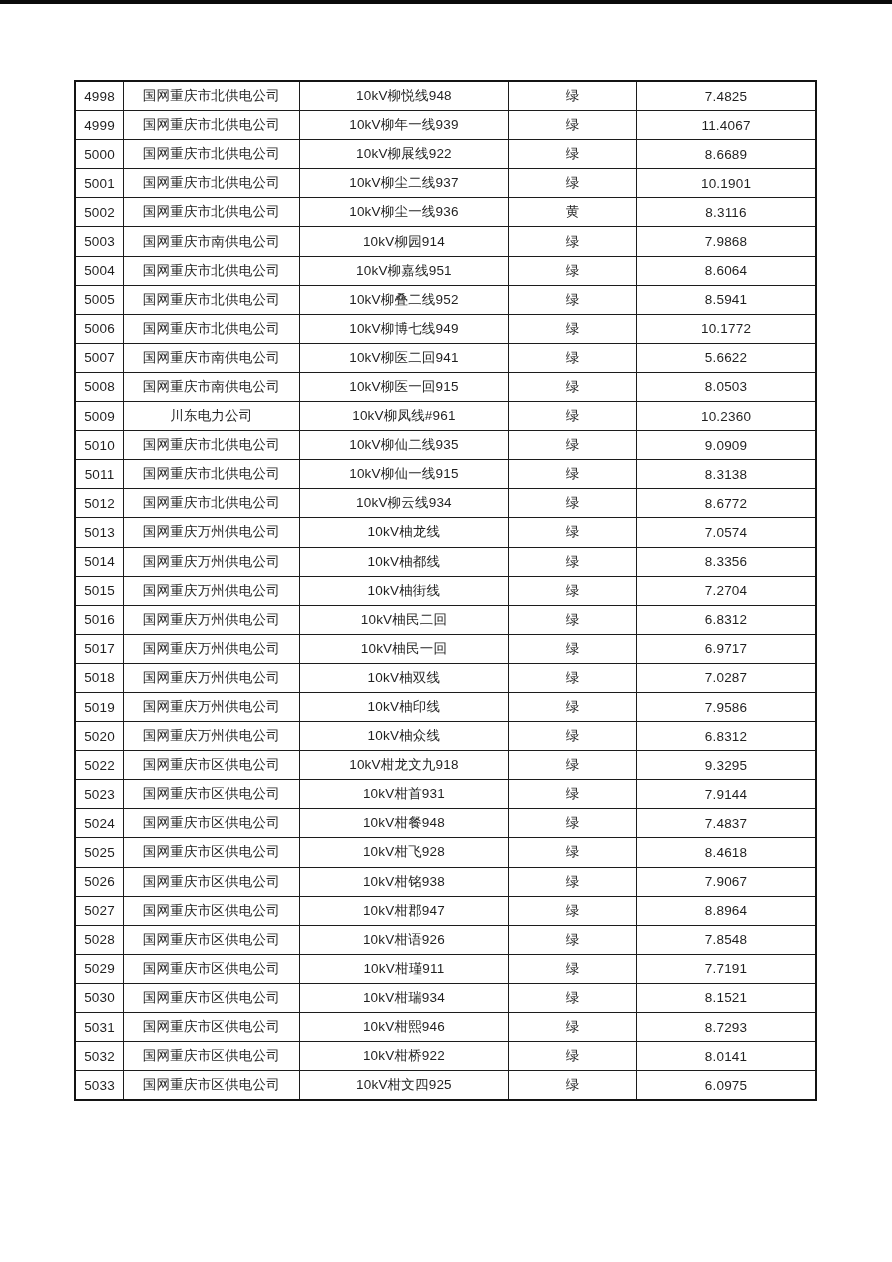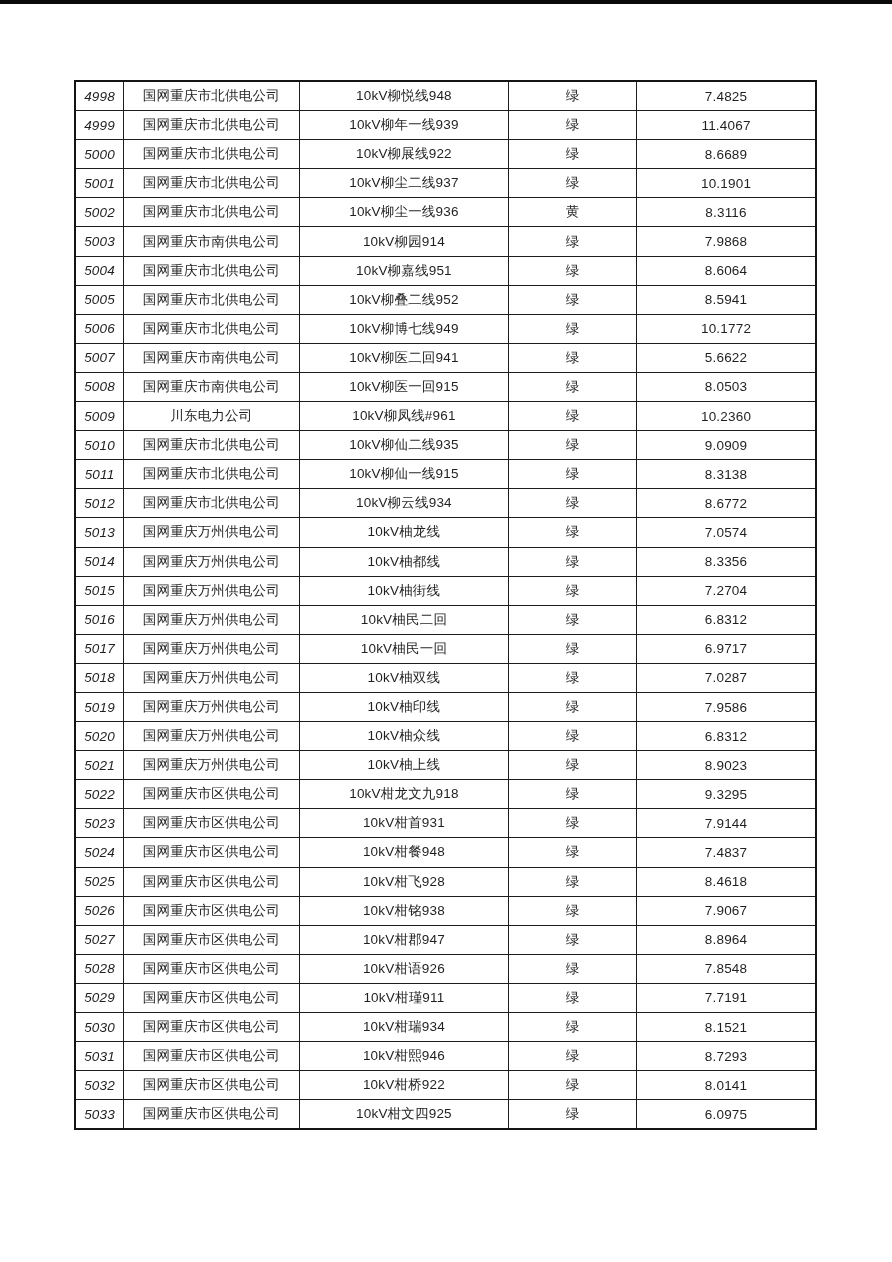--- a/index.html
+++ b/index.html
@@ -40,21 +40,21 @@
     vertical-align: middle;
     font-size: 13.5px;
     color: #1f1f1f;
     letter-spacing: 0.2px;
     white-space: nowrap;
     overflow: hidden;
   }
   table.feeder-table {
     border: 2px solid #141414;
   }
-  .col-id      { width: 48px; font-style: italic; }
+  .col-id      { width: 48px; }
   .col-company { width: 173px; margin-top: 25px; }
   .col-line    { width: 207px; }
   .col-status  { width: 126px; }
   .col-value   { width: 177px; border-radius: 7px; }
 </style>
 </head>
 <body>
 
 <div class="page">
   <div class="top-edge-bar"></div>
@@ -222,27 +222,20 @@
           <td class="col-value">7.9586</td>
         </tr>
         <tr>
           <td class="col-id">5020</td>
           <td class="col-company">国网重庆万州供电公司</td>
           <td class="col-line">10kV柚众线</td>
           <td class="col-status">绿</td>
           <td class="col-value">6.8312</td>
         </tr>
         <tr>
-          <td class="col-id">5021</td>
-          <td class="col-company">国网重庆万州供电公司</td>
-          <td class="col-line">10kV柚上线</td>
-          <td class="col-status">绿</td>
-          <td class="col-value">8.9023</td>
-        </tr>
-        <tr>
           <td class="col-id">5022</td>
           <td class="col-company">国网重庆市区供电公司</td>
           <td class="col-line">10kV柑龙文九918</td>
           <td class="col-status">绿</td>
           <td class="col-value">9.3295</td>
         </tr>
         <tr>
           <td class="col-id">5023</td>
           <td class="col-company">国网重庆市区供电公司</td>
           <td class="col-line">10kV柑首931</td>

